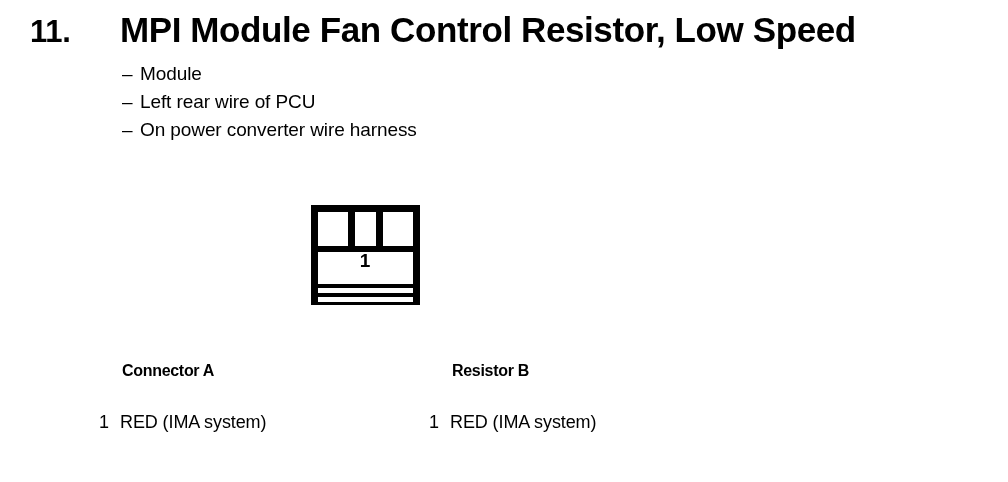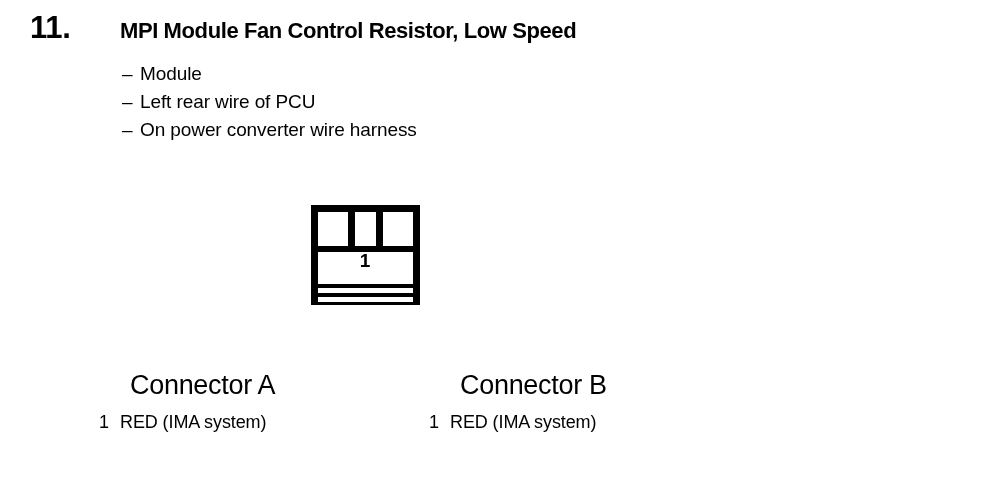--- a/index.html
+++ b/index.html
@@ -30,21 +30,21 @@
     white-space: nowrap;
   }
   .title-number {
     font-size: 31px;
     font-weight: bold;
     letter-spacing: -0.3px;
     width: 90px;
     display: inline-block;
   }
   .title-text {
-    font-size: 22px;
+    font-size: 35px;
     font-weight: bold;
     letter-spacing: -0.4px;
   }
 
   
   .bullets {
     position: absolute;
     left: 122px;
     top: 60px;
   }
@@ -69,25 +69,25 @@
     width: 109px;
     height: 100px;
   }
   .conn-svg { display: block; }
 
   
   .conn-col { position: absolute; top: 362px; }
   .conn-col.col-a { left: 122px; }
   .conn-col.col-b { left: 452px; }
   .conn-heading {
-    font-size: 27px;
-    font-weight: normal;
+    font-size: 16px;
+    font-weight: bold;
     letter-spacing: -0.3px;
     white-space: nowrap;
-    margin: 8px;
+    margin: 0;
   }
   .pin-list {
     margin: 0;
     padding: 0;
     list-style: none;
     position: absolute;
     top: 48px;
     left: -23px;
     white-space: nowrap;
   }
@@ -159,21 +159,21 @@
     <div class="conn-heading">Connector A</div>
     <ul class="pin-list">
       <li class="pin-row">
         <span class="pin-number">1</span>
         <span class="pin-desc">RED (IMA system)</span>
       </li>
     </ul>
   </div>
 
   <div class="conn-col col-b">
-    <div class="conn-heading">Connector B</div>
+    <div class="conn-heading">Resistor B</div>
     <ul class="pin-list">
       <li class="pin-row">
         <span class="pin-number">1</span>
         <span class="pin-desc">RED (IMA system)</span>
       </li>
     </ul>
   </div>
 
 </div>
 

